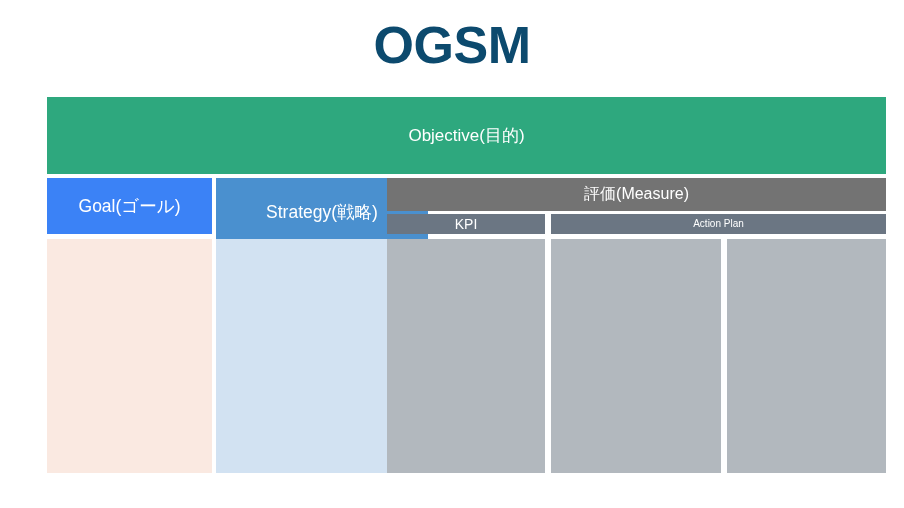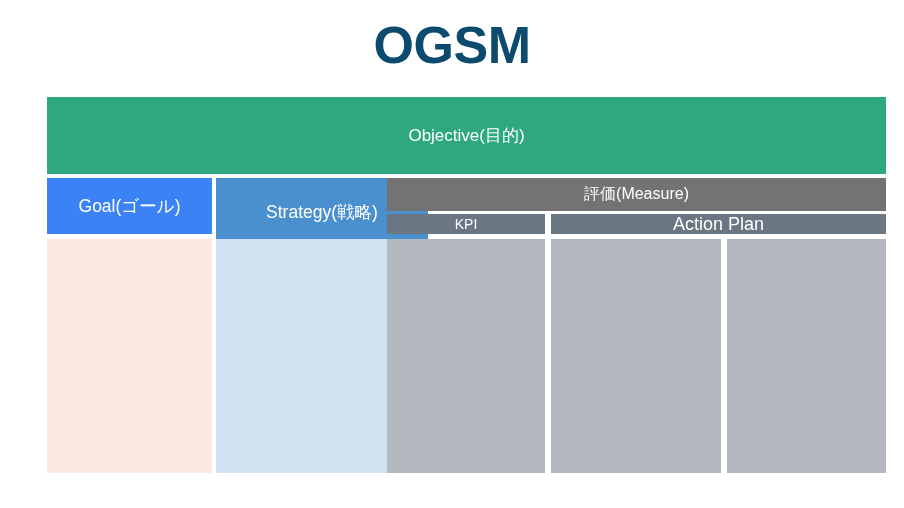--- a/index.html
+++ b/index.html
@@ -112,21 +112,21 @@
   .kpi-header .hdr-text { font-size: 14px; border-radius: 10px; }
 
   
   .actionplan-header {
     left: 504px;
     top: 117px;
     width: 335px;
     height: 20px;
     background: #6b7683;
   }
-  .actionplan-header .hdr-text { font-size: 18px; }
+  .actionplan-header .hdr-text { font-size: 10px; }
 
   
   .body-cell {
     top: 142px;
     height: 234px;
   }
 
   .goal-body {
     left: 0;
     width: 165px;

